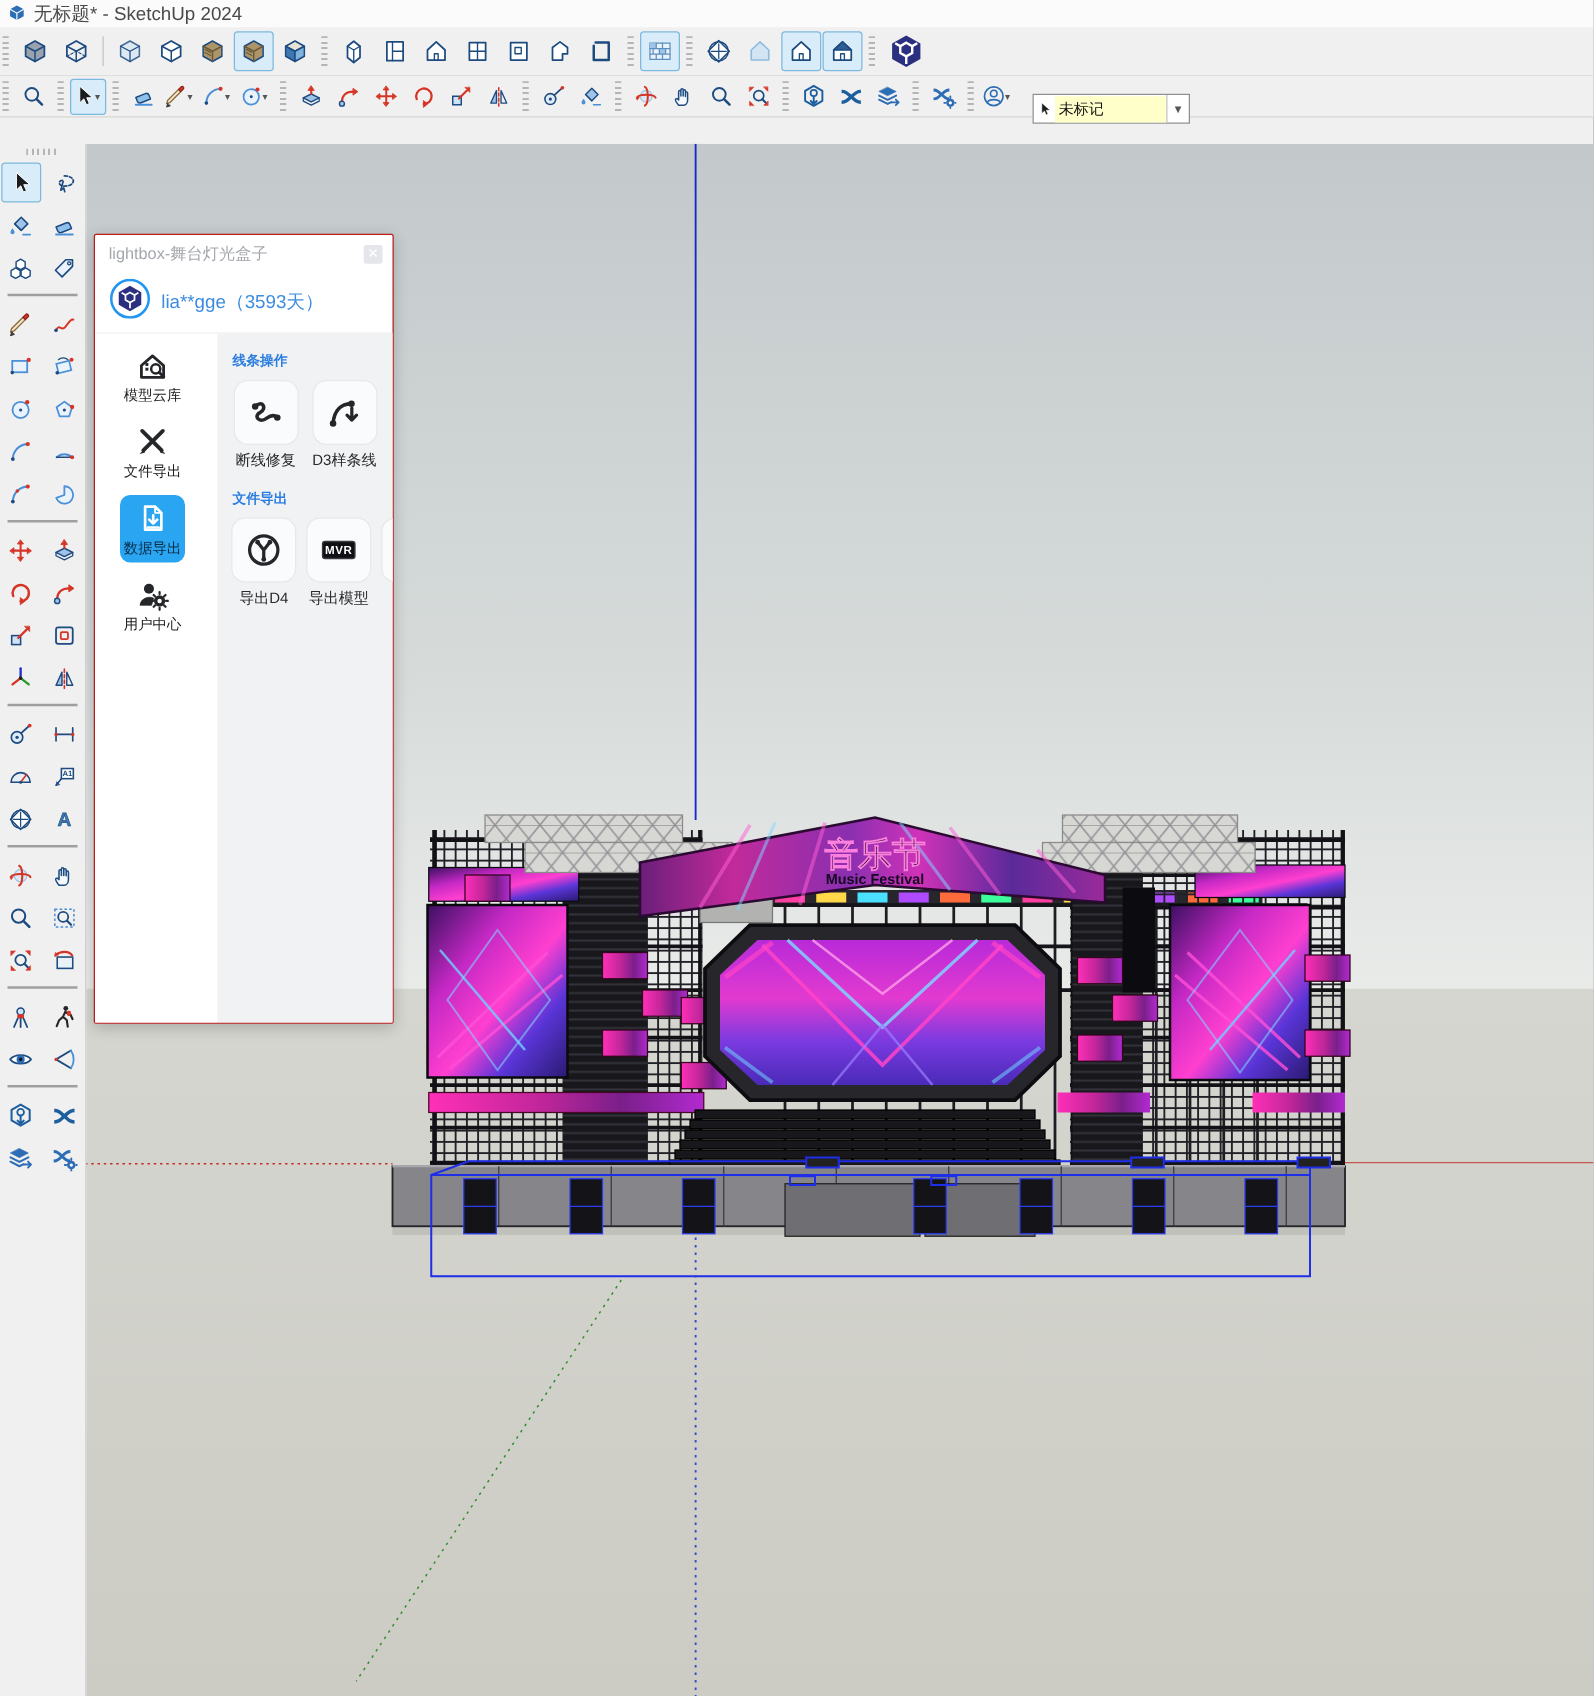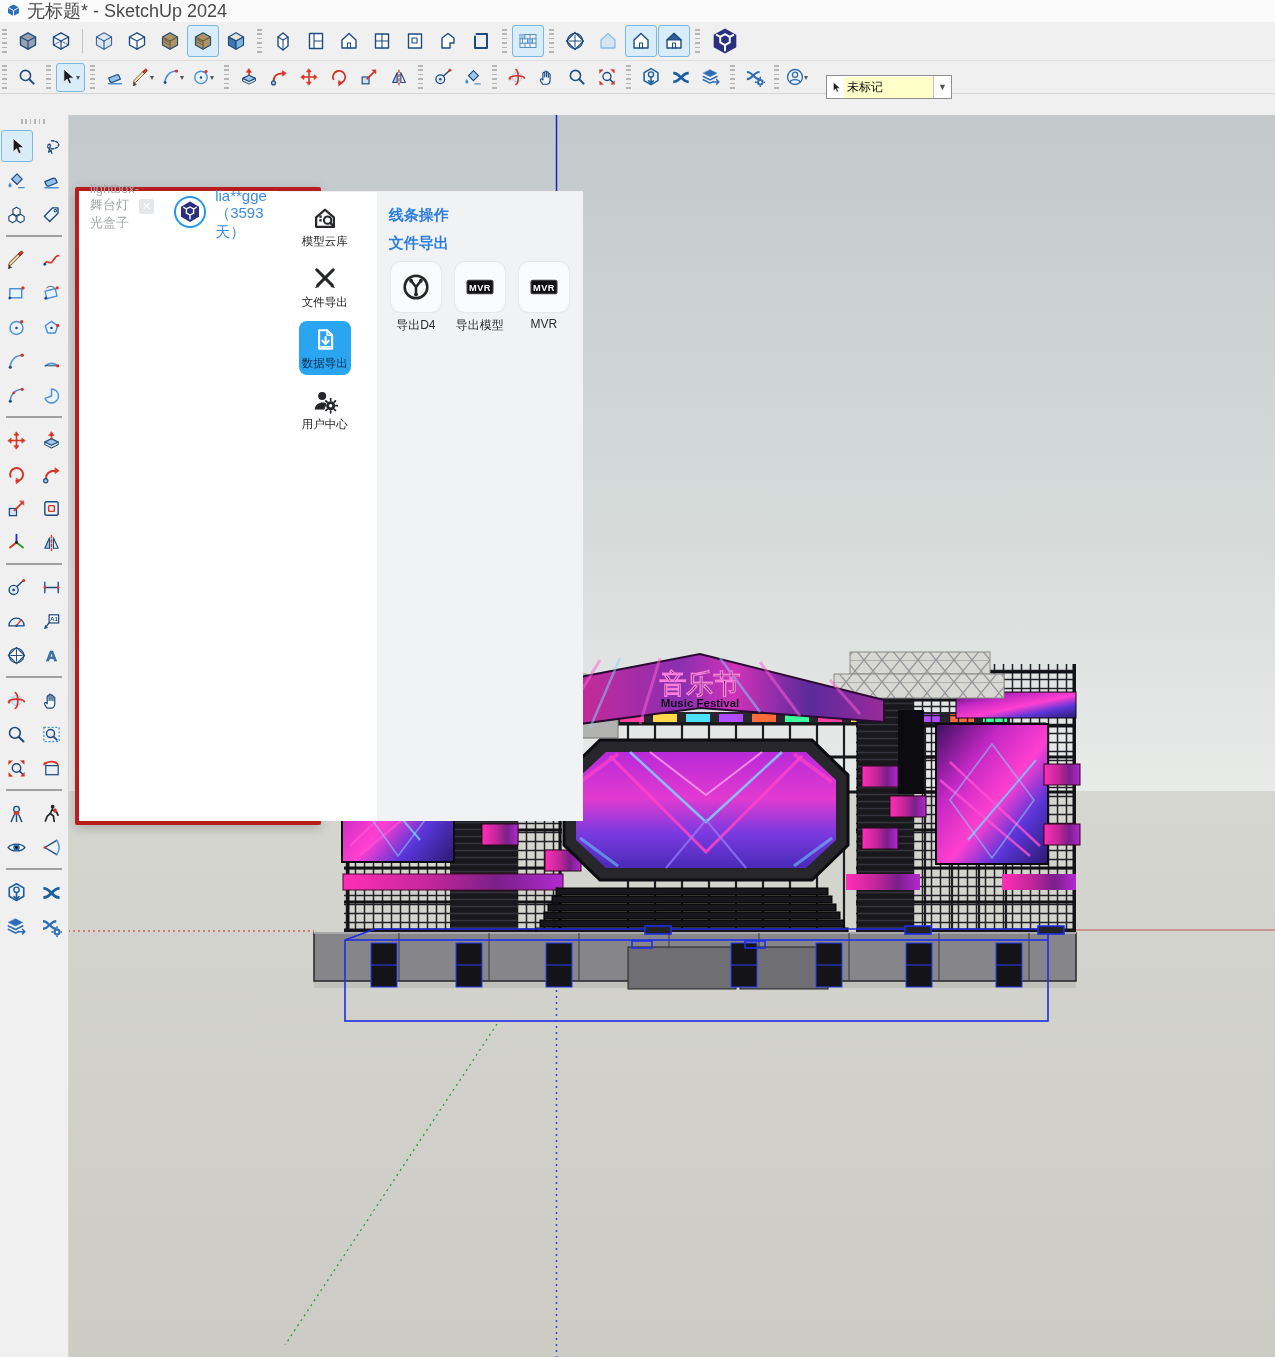--- a/index.html
+++ b/index.html
@@ -1,20 +1,20 @@
 <!DOCTYPE html>
 <html style="--accent: #29a5f2; --link: #3d8ce0; --section: #2b7de0; --tag-hl: #ffffc9; --active-bg: #d9ecf9; --active-bd: #7db8de;"><head>
 <meta charset="utf-8">
 <style>
   html,body{margin:0;padding:0;background:#888;}
   #app{position:relative;width:1275px;height:1357px;overflow:hidden;background:#f0f0f0;
        font-family:"Liberation Sans","DejaVu Sans",sans-serif;-webkit-user-select:none;user-select:none;}
   
   .titlebar{height:22px;display:flex;align-items:center;gap:6px;padding-left:6px;background:#fbfbfb;
-            font-size:18px;color:#4a4a4a;}
+            font-size:15px;color:#4a4a4a;}
   .menubar{height:22px;display:flex;align-items:center;background:#f3f3f3;font-size:12.5px;color:#141414;
            border-bottom:1px solid #e4e4e4;}
   .menu-item{padding:2px 10px;cursor:default;}
   .tb1{height:38px;display:flex;align-items:center;background:#f0f0f0;border-bottom:1px solid #dedede;}
   .tb2{height:32px;display:flex;align-items:center;background:#f0f0f0;border-bottom:1px solid #d6d6d6;}
   .tbgroups{display:flex;align-items:center;height:100%;}
   .tb-group{display:flex;align-items:center;gap:1px;padding:0 3px;}
   .grip{width:5px;height:24px;margin:0 2px;background-image:repeating-linear-gradient(to bottom,#b5b5b5 0 1.6px,transparent 1.6px 4.4px);}
   .grip-h{height:5px;width:26px;margin:4px auto 6px;background-image:repeating-linear-gradient(to right,#b5b5b5 0 1.6px,transparent 1.6px 4.4px);}
   .vsep{width:1px;height:24px;background:#c2c2c2;margin:0 4px;}
@@ -33,35 +33,35 @@
   .lb-row{display:flex;justify-content:center;gap:3px;margin-bottom:2px;}
   .lb-row .tbtn{width:30px;height:30px;}
   .lb-sep{width:56px;border-top:2px solid #9f9f9f;margin:5px auto 6px;}
   
   .viewport{position:absolute;top:115px;left:68px;right:0;bottom:0;overflow:hidden;}
   .sky{position:absolute;left:0;top:0;right:0;height:676px;background:linear-gradient(#c3c9cb,#d6dbda 62%,#e9ebe9);}
   .ground{position:absolute;left:0;top:676px;right:0;bottom:0;background:linear-gradient(#d6d6d0,#ccccc5);}
   svg.stage{position:absolute;left:-68px;top:-115px;width:1275px;height:1357px;}
   
   .panel{position:absolute;left:7px;top:72px;width:238px;height:630px;background:#fff;
-         border:4px solid #b91c1c;border-radius:2px;box-shadow:0 3px 12px rgba(0,0,0,.2);
-         z-index:6;display:flex;flex-direction:row;}
+         border:1px solid #b91c1c;border-radius:2px;box-shadow:0 3px 12px rgba(0,0,0,.2);
+         z-index:6;display:flex;flex-direction:column;}
   .p-head{height:30px;display:flex;align-items:center;padding:0 8px 0 11px;}
   .p-title{flex:1;font-size:13px;color:#a3a7ad;}
   .p-close{width:15px;height:15px;background:#e4e6e9;color:#fff;font-size:11px;line-height:15px;text-align:center;border-radius:2px;}
   .p-user{height:46px;display:flex;align-items:center;gap:9px;padding:0 12px 2px;}
   .p-name{font-size:15px;color:var(--link,#3d8ce0);}
   .p-body{flex:1;display:flex;min-height:0;border-top:1px solid #f0f0f0;}
   .p-nav{width:58px;background:#fff;padding:7px 20px;display:flex;flex-direction:column;gap:7px;align-items:flex-start;}
   .nav-item{width:52px;padding:6px 0 4px;display:flex;flex-direction:column;align-items:center;border-radius:8px;}
   .nav-item .lbl{font-size:11.5px;color:#1c1c1e;margin-top:3px;white-space:nowrap;}
   .nav-item.active{background:var(--accent,#29a5f2);}
   .nav-item.active .lbl{color:#0b2b47;}
   .p-content{flex:1;background:#f1f2f4;padding:10px 12px;overflow:hidden;}
-  .sec-title{font-size:15px;font-weight:bold;color:var(--section,#2b7de0);margin:4px 0 9px;}
+  .sec-title{font-size:11px;font-weight:bold;color:var(--section,#2b7de0);margin:4px 0 9px;}
   .tool-grid{display:flex;gap:10px;margin-bottom:14px;}
   .tool{display:flex;flex-direction:column;align-items:center;width:54px;}
   .tool .tile{width:50px;height:50px;background:#fafbfc;border-radius:10px;display:flex;align-items:center;justify-content:center;box-shadow:0 0 0 1px #e7e8ea;}
   .tool .lbl{font-size:12px;color:#2a2a2c;margin-top:5px;white-space:nowrap;}
   .p-foot{height:30px;border-top:1px solid #e5e5e5;display:flex;align-items:center;padding:0 12px;font-size:12px;color:#8fb4e6;}
 </style>
 </head>
 <body>
 
 <div id="app">
@@ -1037,20 +1037,43 @@
                 <path d="M2.6 17.8c.2-4.6 6-6.4 9.2-4.6l-1.4 4.6z" fill="#24262a" stroke="#24262a" stroke-width="0.5" stroke-linejoin="round" stroke-linecap="round"></path>
                 <circle cx="15.8" cy="15" r="3.8" fill="#24262a"></circle>
                 <circle cx="15.8" cy="15" r="1.5" fill="#fff"></circle>
                 <path d="M15.8 10.4v-1.4M15.8 19.6v1.4M11.4 15H10M21.6 15h-1.4M12.8 12l-1-1M18.8 18l1 1M12.8 18l-1 1M18.8 12l1-1" fill="none" stroke="#24262a" stroke-width="1.5" stroke-linejoin="round" stroke-linecap="round"></path>
               </svg>
               <span class="lbl">用户中心</span>
             </div>
           </div>
         <div class="p-content" id="pcontent">
             <div class="sec-title">线条操作</div>
+            <div class="tool-grid">
+              <div class="tool">
+                <span class="tile">
+                  <svg width="30" height="30" viewBox="0 0 22 22" style="display:block">
+                    <path d="M4.5 7.5c4.5-4.5 7 1.5 3 3.4-4.2 2-.8 6.8 3.8 3.4 3-2.2 5-1.6 6.2-.4" fill="none" stroke="#24262a" stroke-width="2.1" stroke-linejoin="round" stroke-linecap="round"></path>
+                    <circle cx="4.5" cy="7.5" r="1.9" fill="#24262a"></circle>
+                    <circle cx="17.5" cy="14" r="1.9" fill="#24262a"></circle>
+                  </svg>
+                </span>
+                <span class="lbl">断线修复</span>
+              </div>
+              <div class="tool">
+                <span class="tile">
+                  <svg width="30" height="30" viewBox="0 0 22 22" style="display:block">
+                    <path d="M4 17.5C4.6 9.5 9 6 14.6 5.8" fill="none" stroke="#24262a" stroke-width="2.1" stroke-linejoin="round" stroke-linecap="round"></path>
+                    <circle cx="4" cy="17.5" r="1.9" fill="#24262a"></circle>
+                    <circle cx="14.8" cy="5.8" r="1.9" fill="#24262a"></circle>
+                    <path d="M15 8.4v7M12.2 12.6l2.8 2.8 2.8-2.8" fill="none" stroke="#24262a" stroke-width="1.9" stroke-linejoin="round" stroke-linecap="round"></path>
+                  </svg>
+                </span>
+                <span class="lbl">D3样条线</span>
+              </div>
+            </div>
             <div class="sec-title">文件导出</div>
             <div class="tool-grid">
               <div class="tool">
                 <span class="tile">
                   <svg width="30" height="30" viewBox="0 0 22 22" style="display:block">
                     <circle cx="11" cy="11" r="8.3" fill="none" stroke="#24262a" stroke-width="1.9"></circle>
                     <path d="M11 16.5V11M11 11 7.4 6.4M11 11l3.6-4.6" fill="none" stroke="#24262a" stroke-width="1.9" stroke-linejoin="round" stroke-linecap="round"></path>
                     <circle cx="7.4" cy="6.4" r="1.4" fill="#24262a"></circle>
                     <circle cx="14.6" cy="6.4" r="1.4" fill="#24262a"></circle>
                     <circle cx="11" cy="16.5" r="1.4" fill="#24262a"></circle>

